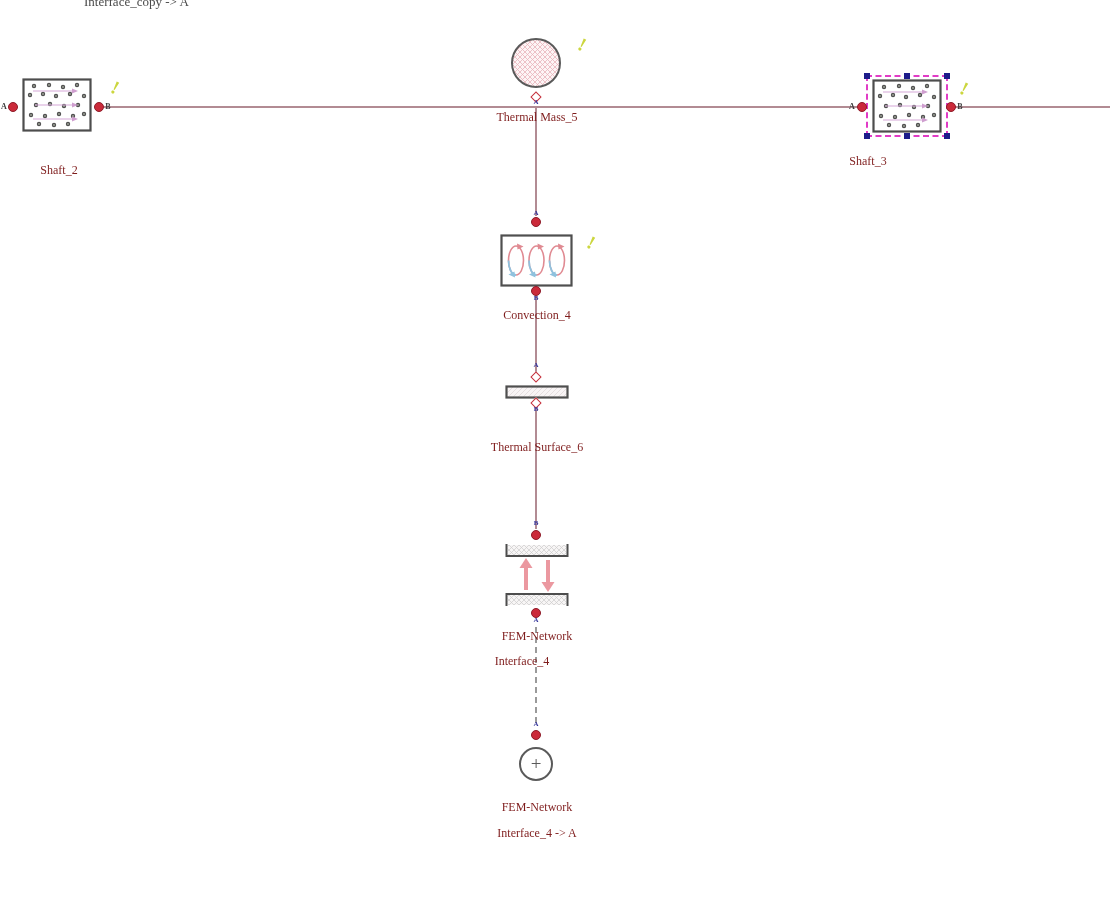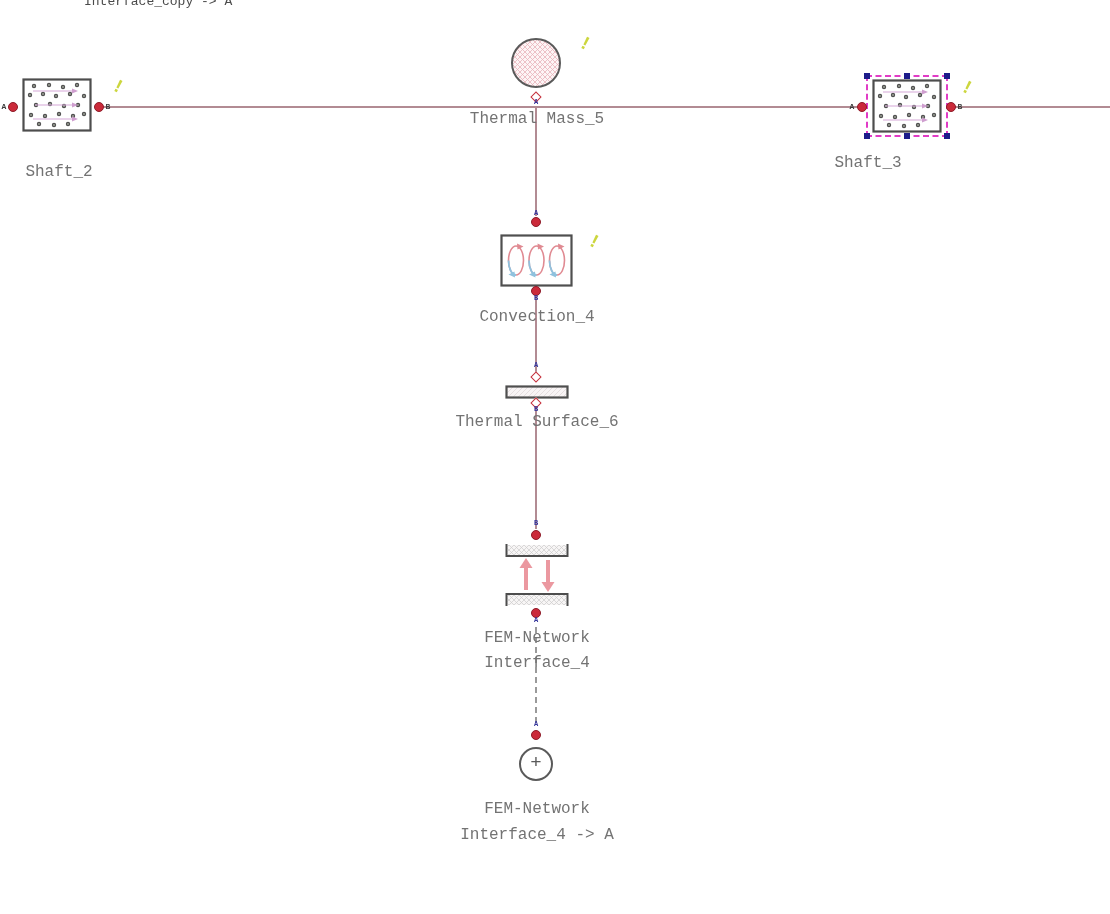--- a/index.html
+++ b/index.html
@@ -1,18 +1,18 @@
 <!DOCTYPE html>
 <html><head>
 <meta charset="utf-8">
 <style>
   html,body{margin:0;padding:0;background:#ffffff;}
   #canvas{position:relative;width:1110px;height:914px;background:#ffffff;overflow:hidden;
-          font-family:Liberation Mono, monospace;}
-  .lbl{position:absolute;transform:translateX(-50%);font-size:16px;color:#737373;white-space:nowrap;}
+          font-family:Liberation Serif, serif;}
+  .lbl{position:absolute;transform:translateX(-50%);font-size:12px;color:#7f1d1d;white-space:nowrap;}
   .floating{position:absolute;font-size:13px;color:#4a4a4a;white-space:nowrap;}
   .hline{position:absolute;height:2px;background:#b28b93;}
   .vline{position:absolute;width:2px;background:#b28b93;}
   .dline{position:absolute;width:0;border-left:2px dashed #9a9a9a;}
   .pdot{position:absolute;width:8px;height:8px;border-radius:50%;
         background:#cb2a3a;border:1px solid #8e1b28;}
   .pdiamond{position:absolute;width:6px;height:6px;border:1.6px solid #c5303c;
             background:#fff;transform:rotate(45deg);}
   .plet{position:absolute;font-size:8px;font-weight:bold;color:#3c3c3c;width:10px;
         text-align:center;transform:translateX(-50%);}
@@ -164,42 +164,42 @@
 
   <span class="tlet" style="left:536px;top:362px">A</span>
   <div class="pdiamond" style="left:532px;top:373px"></div>
   <div class="comp" style="left:505px;top:385px">
     <svg width="64" height="14">
       <rect x="1.5" y="1.5" width="61" height="11" fill="url(#lightHatch)" stroke="#4f4f4f" stroke-width="2.2"></rect>
     </svg>
   </div>
   <div class="pdiamond" style="left:532px;top:399px"></div>
   <span class="tlet" style="left:536px;top:406px">B</span>
-  <div class="lbl" style="left:537px;top:413px">Thermal Surface_6</div>
+  <div class="lbl" style="left:537px;top:440px">Thermal Surface_6</div>
 
   <span class="tlet" style="left:536px;top:520px">B</span>
   <div class="pdot" style="left:531px;top:530px"></div>
   <div class="comp" style="left:504px;top:540px">
     <svg width="66" height="70">
       <rect x="3.5" y="5" width="59" height="10" fill="url(#grayHatch)"></rect>
       <path d="M2.5,4 L2.5,16 L63.5,16 L63.5,4" fill="none" stroke="#4d4d4d" stroke-width="2"></path>
       <rect x="3.5" y="55" width="59" height="10" fill="url(#grayHatch)"></rect>
       <path d="M2.5,66 L2.5,54 L63.5,54 L63.5,66" fill="none" stroke="#4d4d4d" stroke-width="2"></path>
       <g>
         <line x1="22" y1="50" x2="22" y2="27" stroke="#eb98a0" stroke-width="4"></line>
         <polygon points="22,18 15.5,28 28.5,28" fill="#eb98a0"></polygon>
         <line x1="44" y1="20" x2="44" y2="43" stroke="#eb98a0" stroke-width="4"></line>
         <polygon points="44,52 37.5,42 50.5,42" fill="#eb98a0"></polygon>
       </g>
     </svg>
   </div>
   <div class="pdot" style="left:531px;top:608px"></div>
   <span class="tlet" style="left:536px;top:617px">A</span>
   <div class="lbl" style="left:537px;top:629px">FEM-Network</div>
-  <div class="lbl" style="left:537px;top:654px">Interface_4</div>
+  <div class="lbl" style="left:522px;top:654px">Interface_4</div>
 
   <span class="tlet" style="left:536px;top:721px">A</span>
   <div class="pdot" style="left:531px;top:730px"></div>
   <div class="pluscircle" style="left:519px;top:747px">
     <span>+</span>
   </div>
   <div class="lbl" style="left:537px;top:800px">FEM-Network</div>
   <div class="lbl" style="left:537px;top:826px">Interface_4 -&gt; A</div>
 
   <div class="comp" style="left:866px;top:75px">

